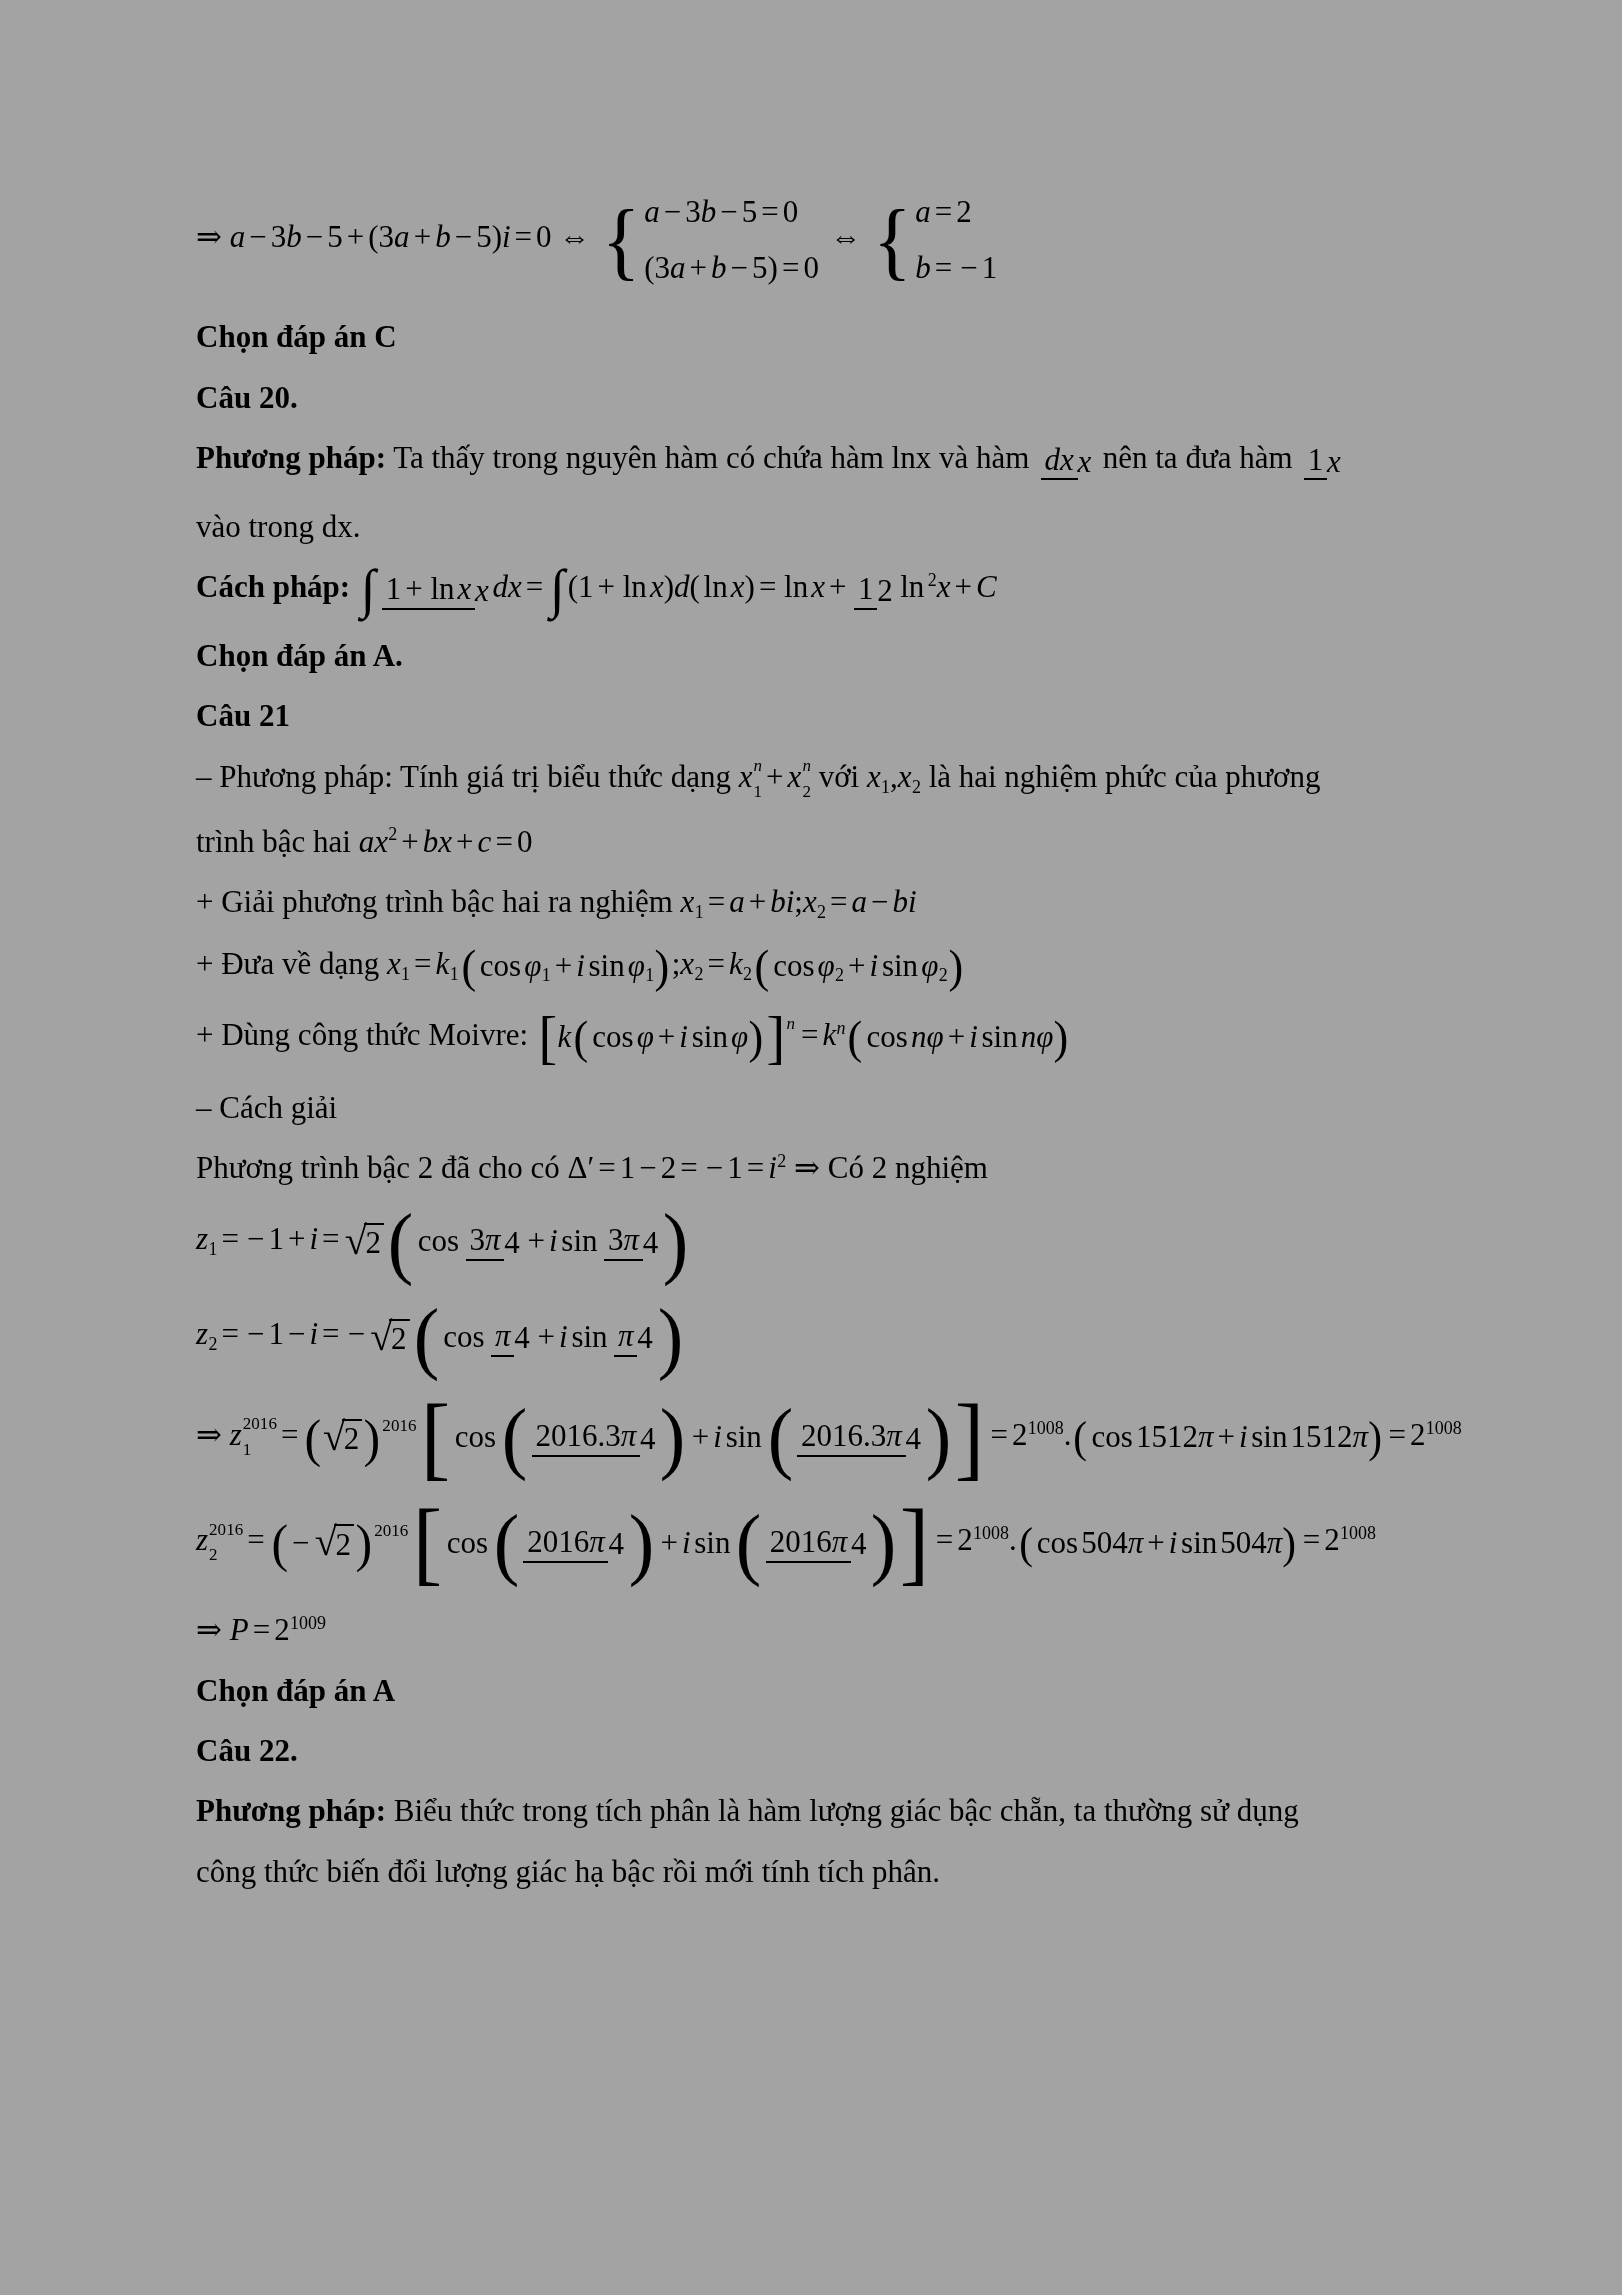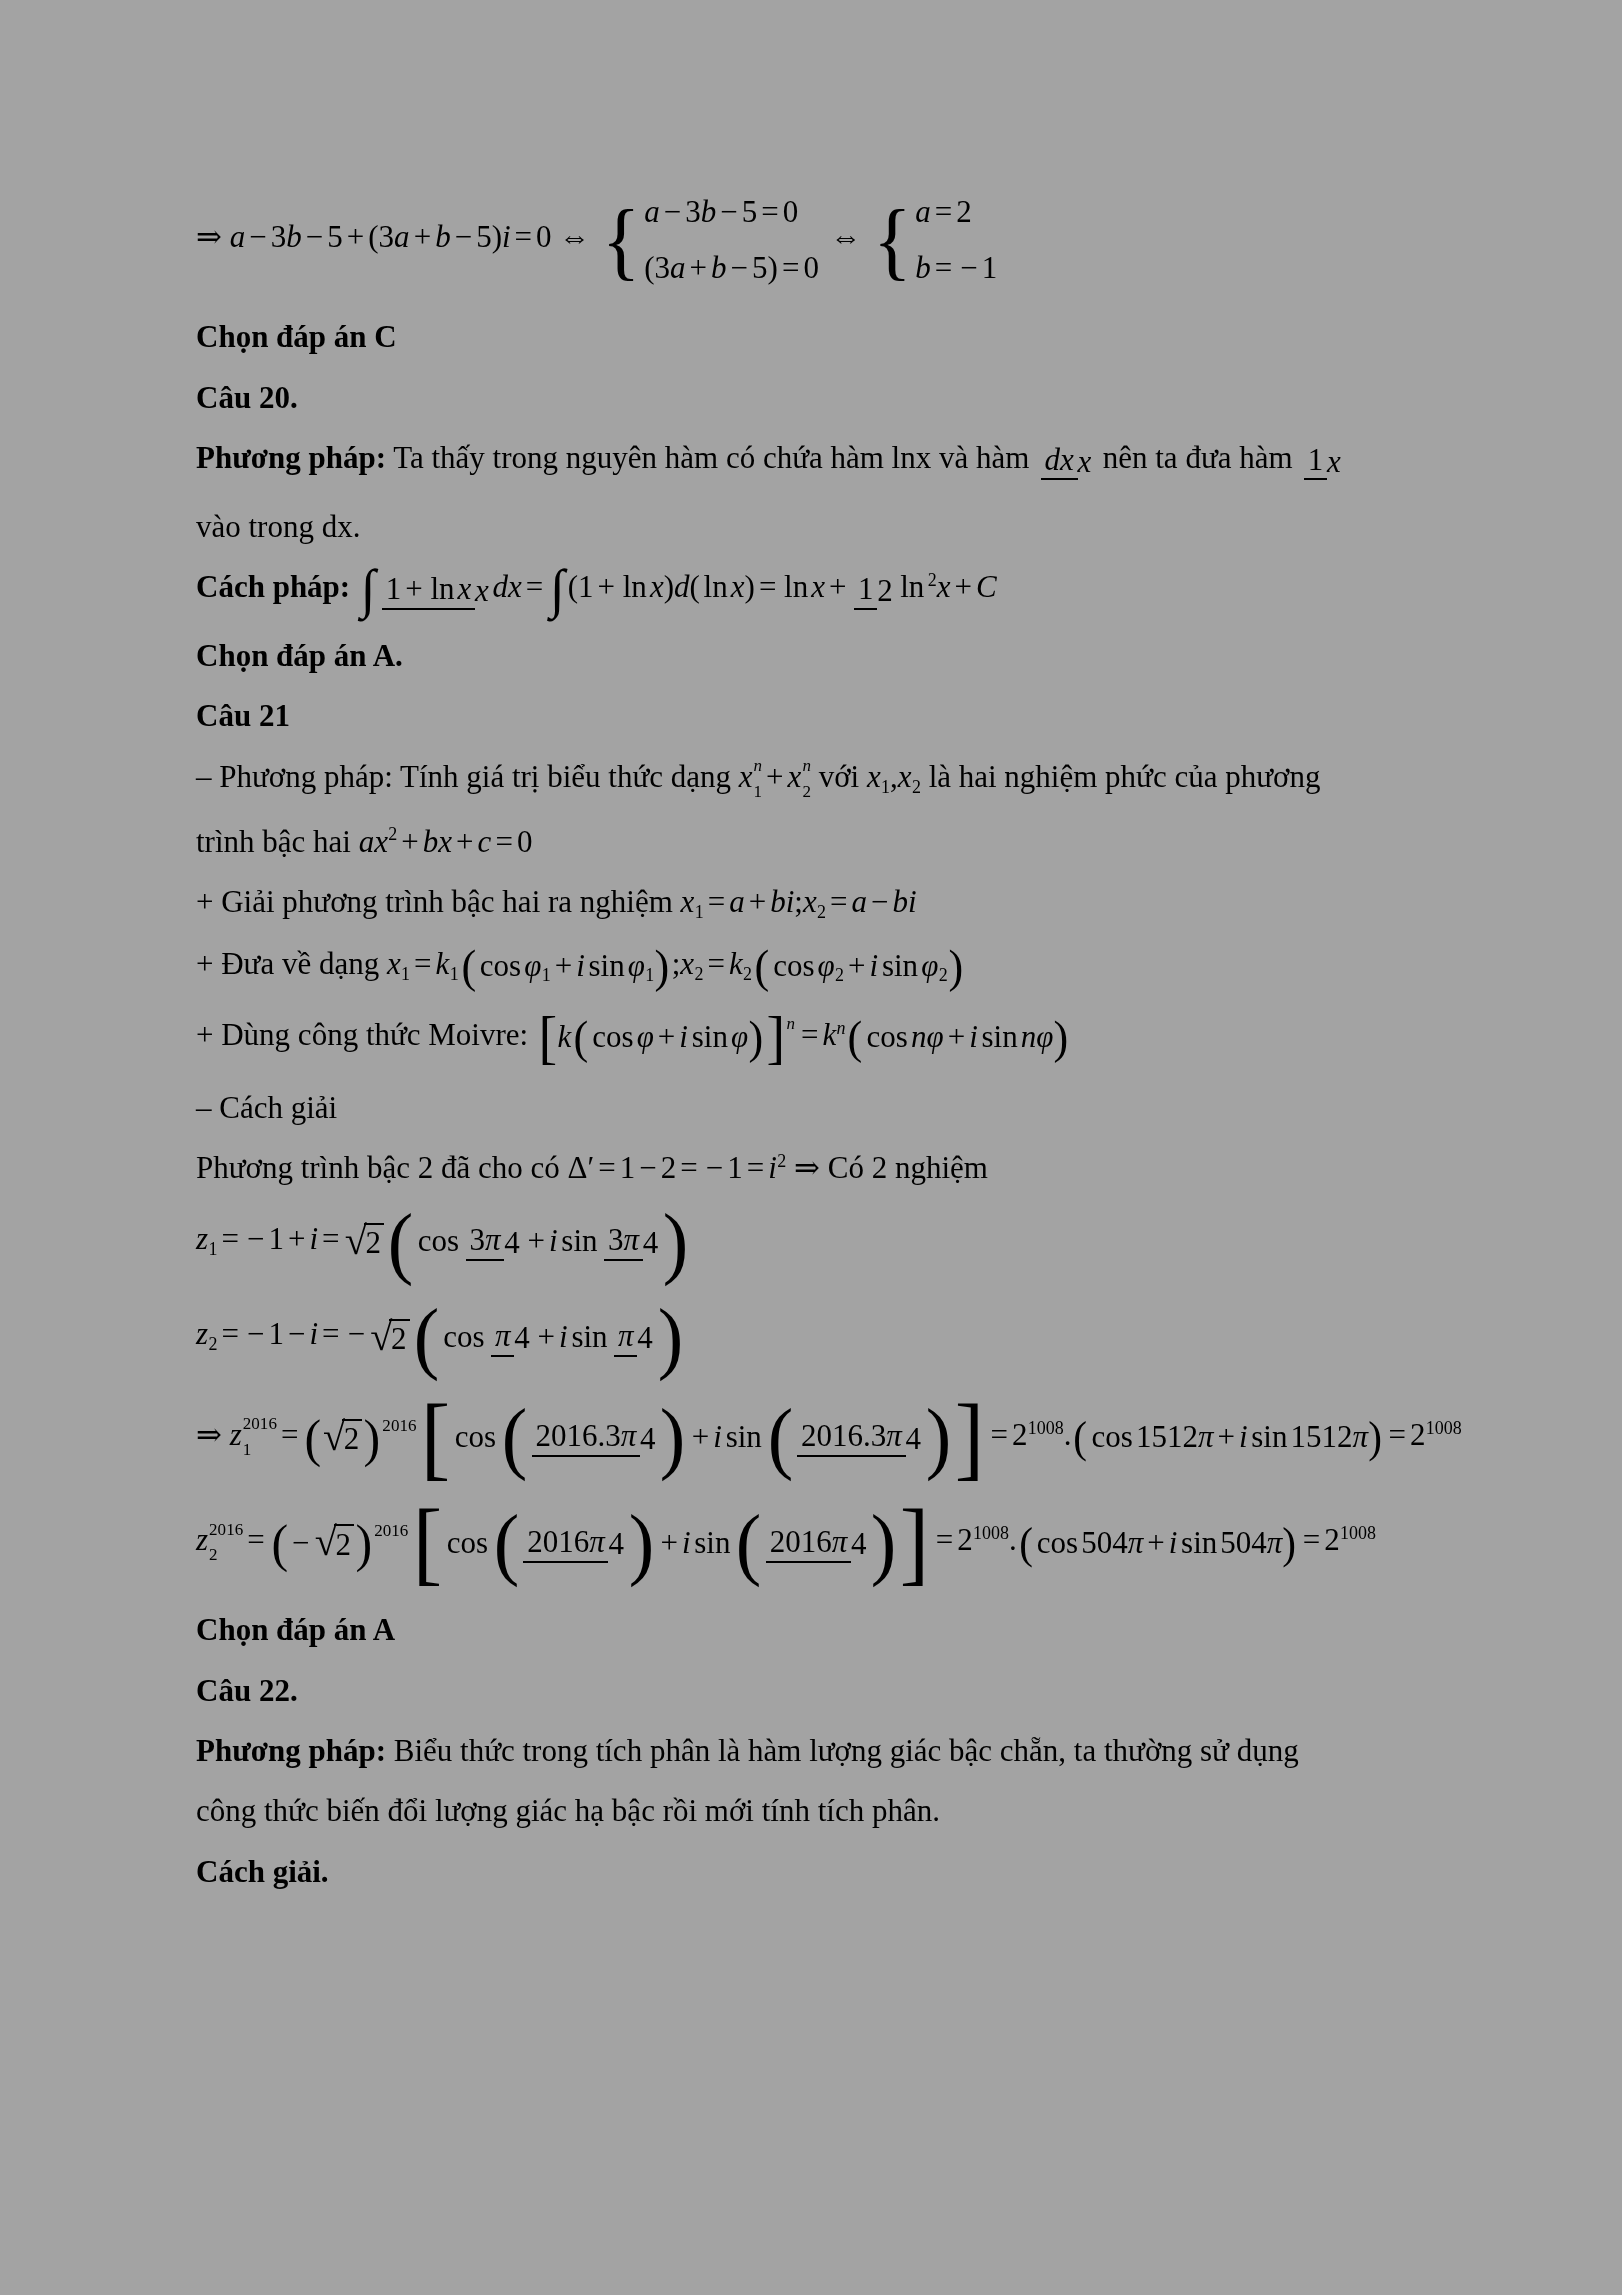--- a/index.html
+++ b/index.html
@@ -348,20 +348,20 @@
         </span><span class="m"><span class="mo">=</span></span><span class="sg"><span class="m">2</span><span class="sp2"><span class="m">1008</span></span></span><span class="m">.</span><span class="pg">
           <span class="bg" style="--k: 1.4;">(</span>
           <span class="pc">
             <span class="fn">cos</span>
             <span class="m">504<i class="mi">π</i><span class="mo">+</span><i class="mi">i</i></span>
             <span class="fn">sin</span>
             <span class="m">504<i class="mi">π</i></span>
           </span>
           <span class="bg" style="--k: 1.4;">)</span>
         </span><span class="m"><span class="mo">=</span></span><span class="sg"><span class="m">2</span><span class="sp2"><span class="m">1008</span></span></span></div>
+      <div class="line text"><span class="rn">⇒ </span><span class="m"><i class="mi">P</i><span class="mo">=</span></span><span class="sg"><span class="m">2</span><span class="sp2"><span class="m">1009</span></span></span></div>
       <div class="line text"><span class="bd">Chọn đáp án A</span></div>
       <div class="line text"><span class="bd">Câu 22.</span></div>
       <div class="line text"><span class="bd">Phương pháp:</span><span class="rn"> Biểu thức trong tích phân là hàm lượng giác bậc chẵn, ta thường sử dụng</span></div>
       <div class="line text"><span class="rn">công thức biến đổi lượng giác hạ bậc rồi mới tính tích phân.</span></div>
-      <div class="line text"><span class="bd">Cách giải.</span></div>
     </div>
 </div>
 
 
 </body></html>

